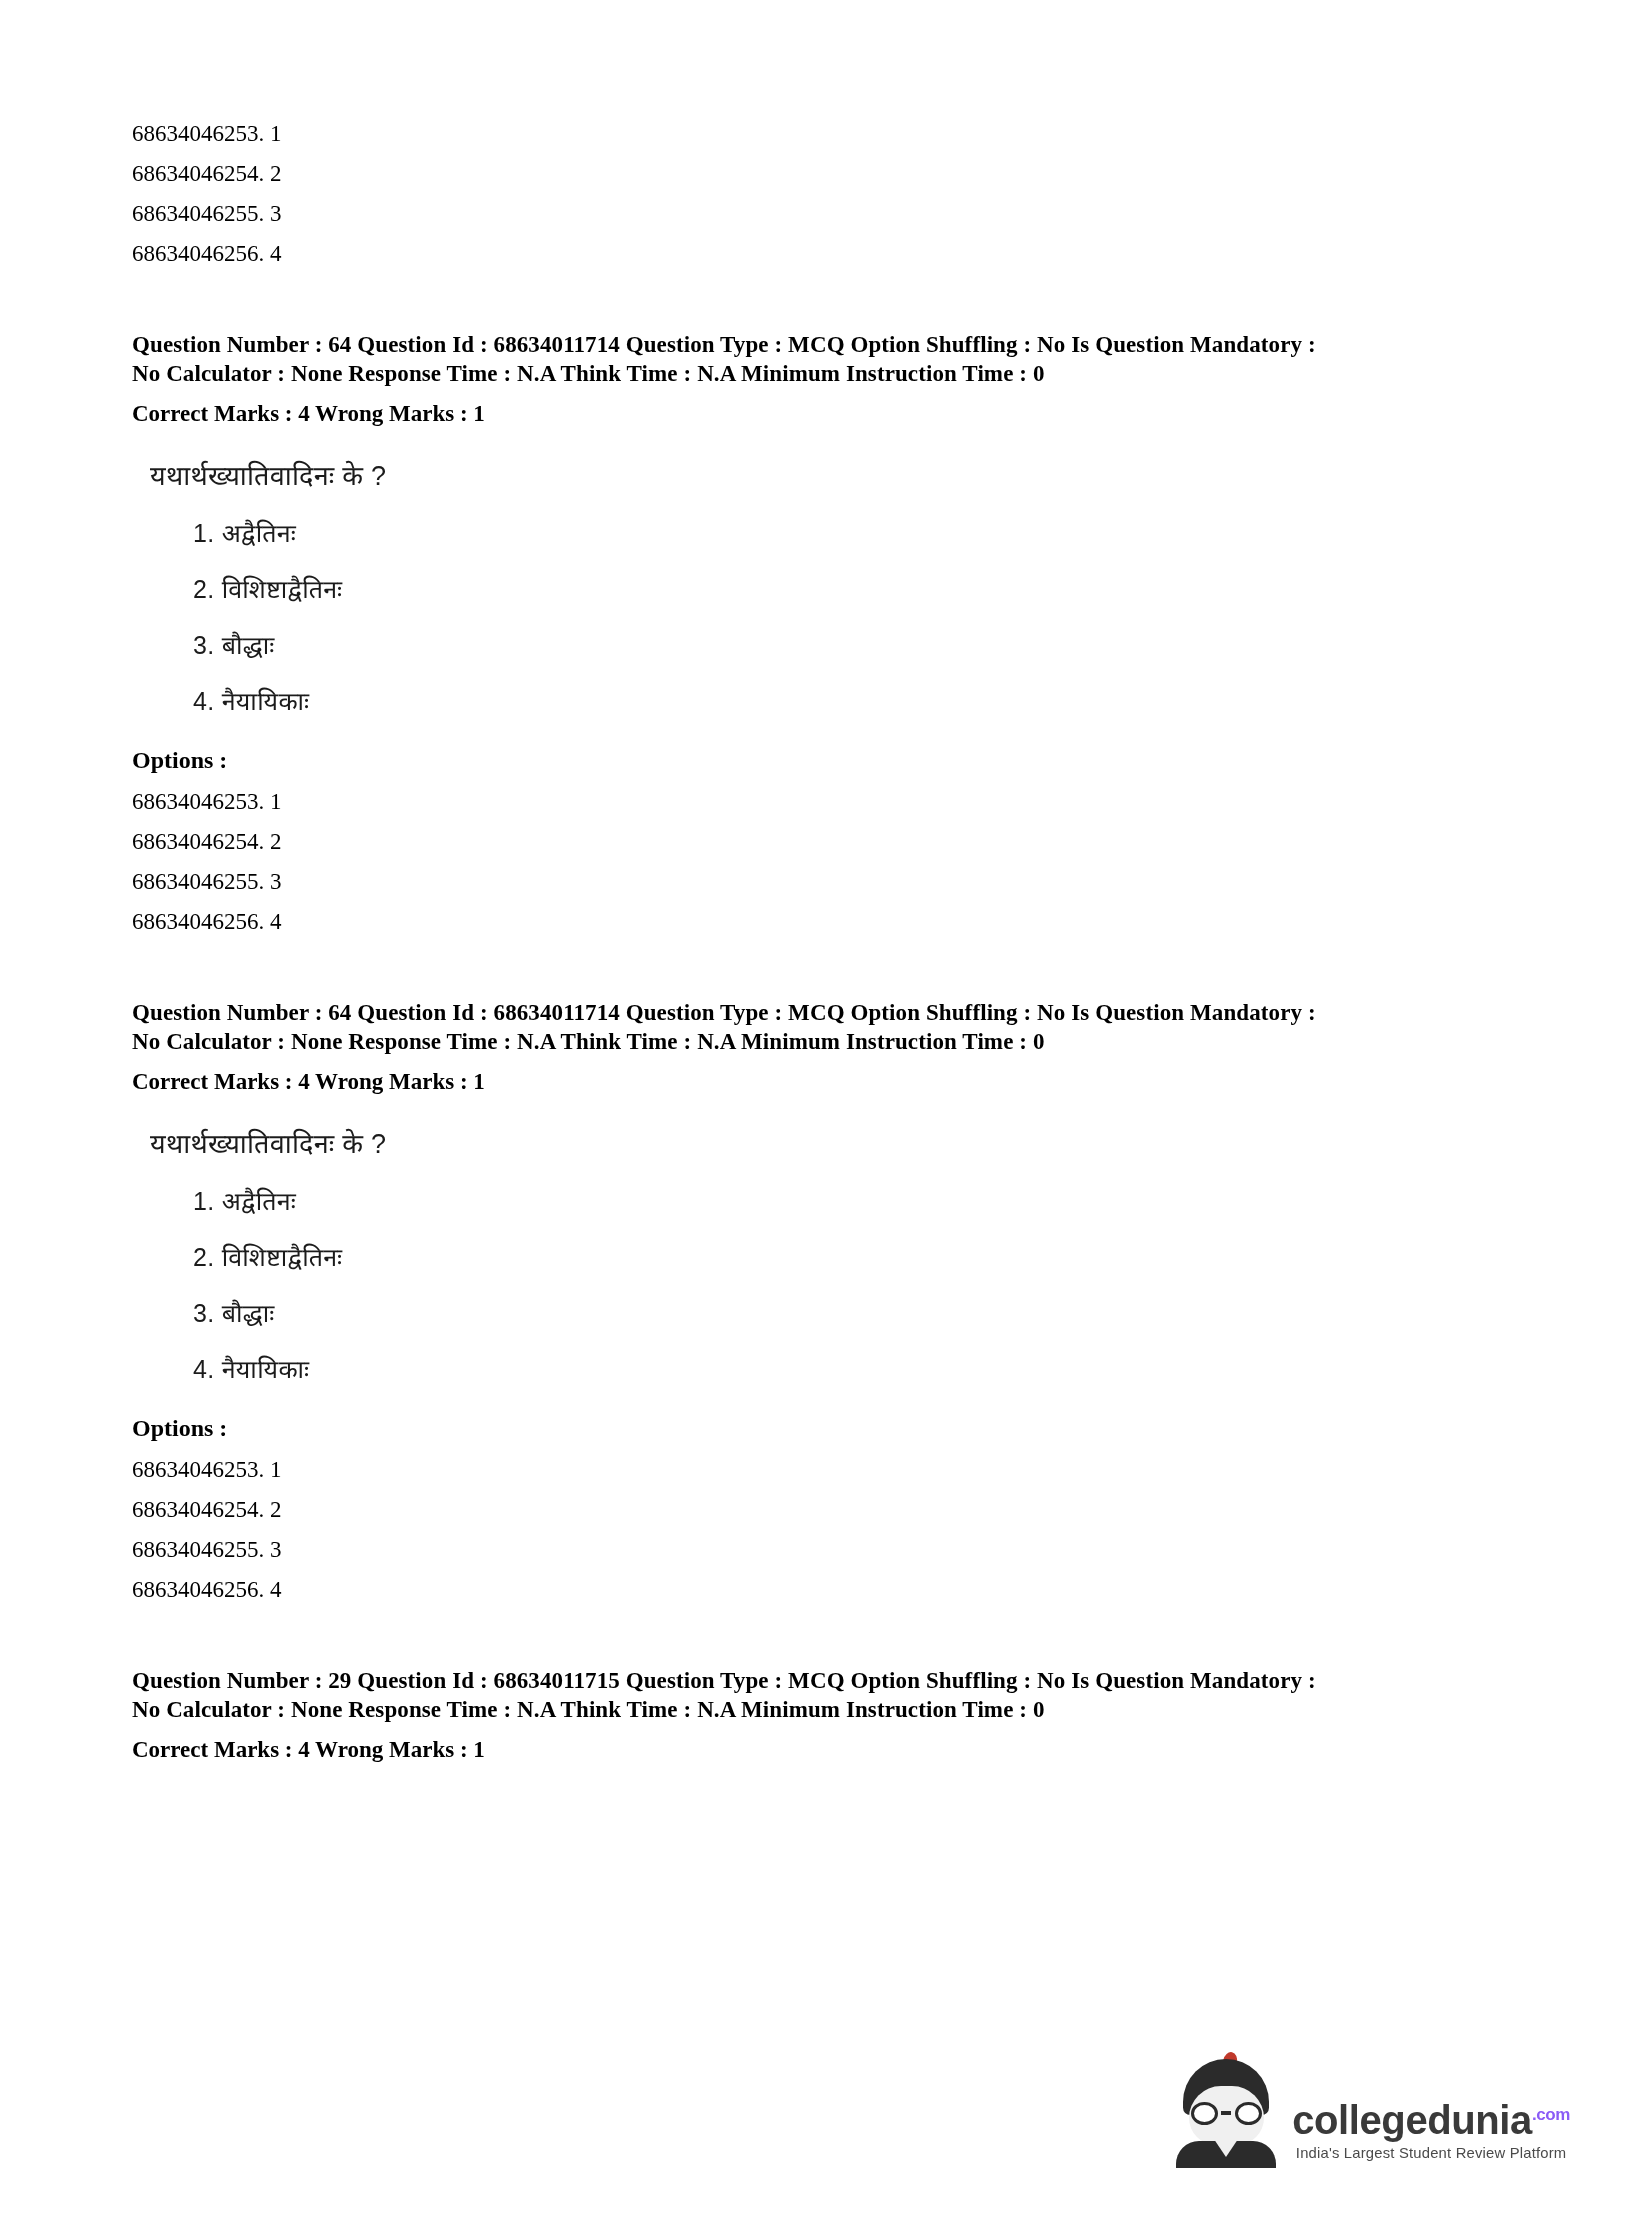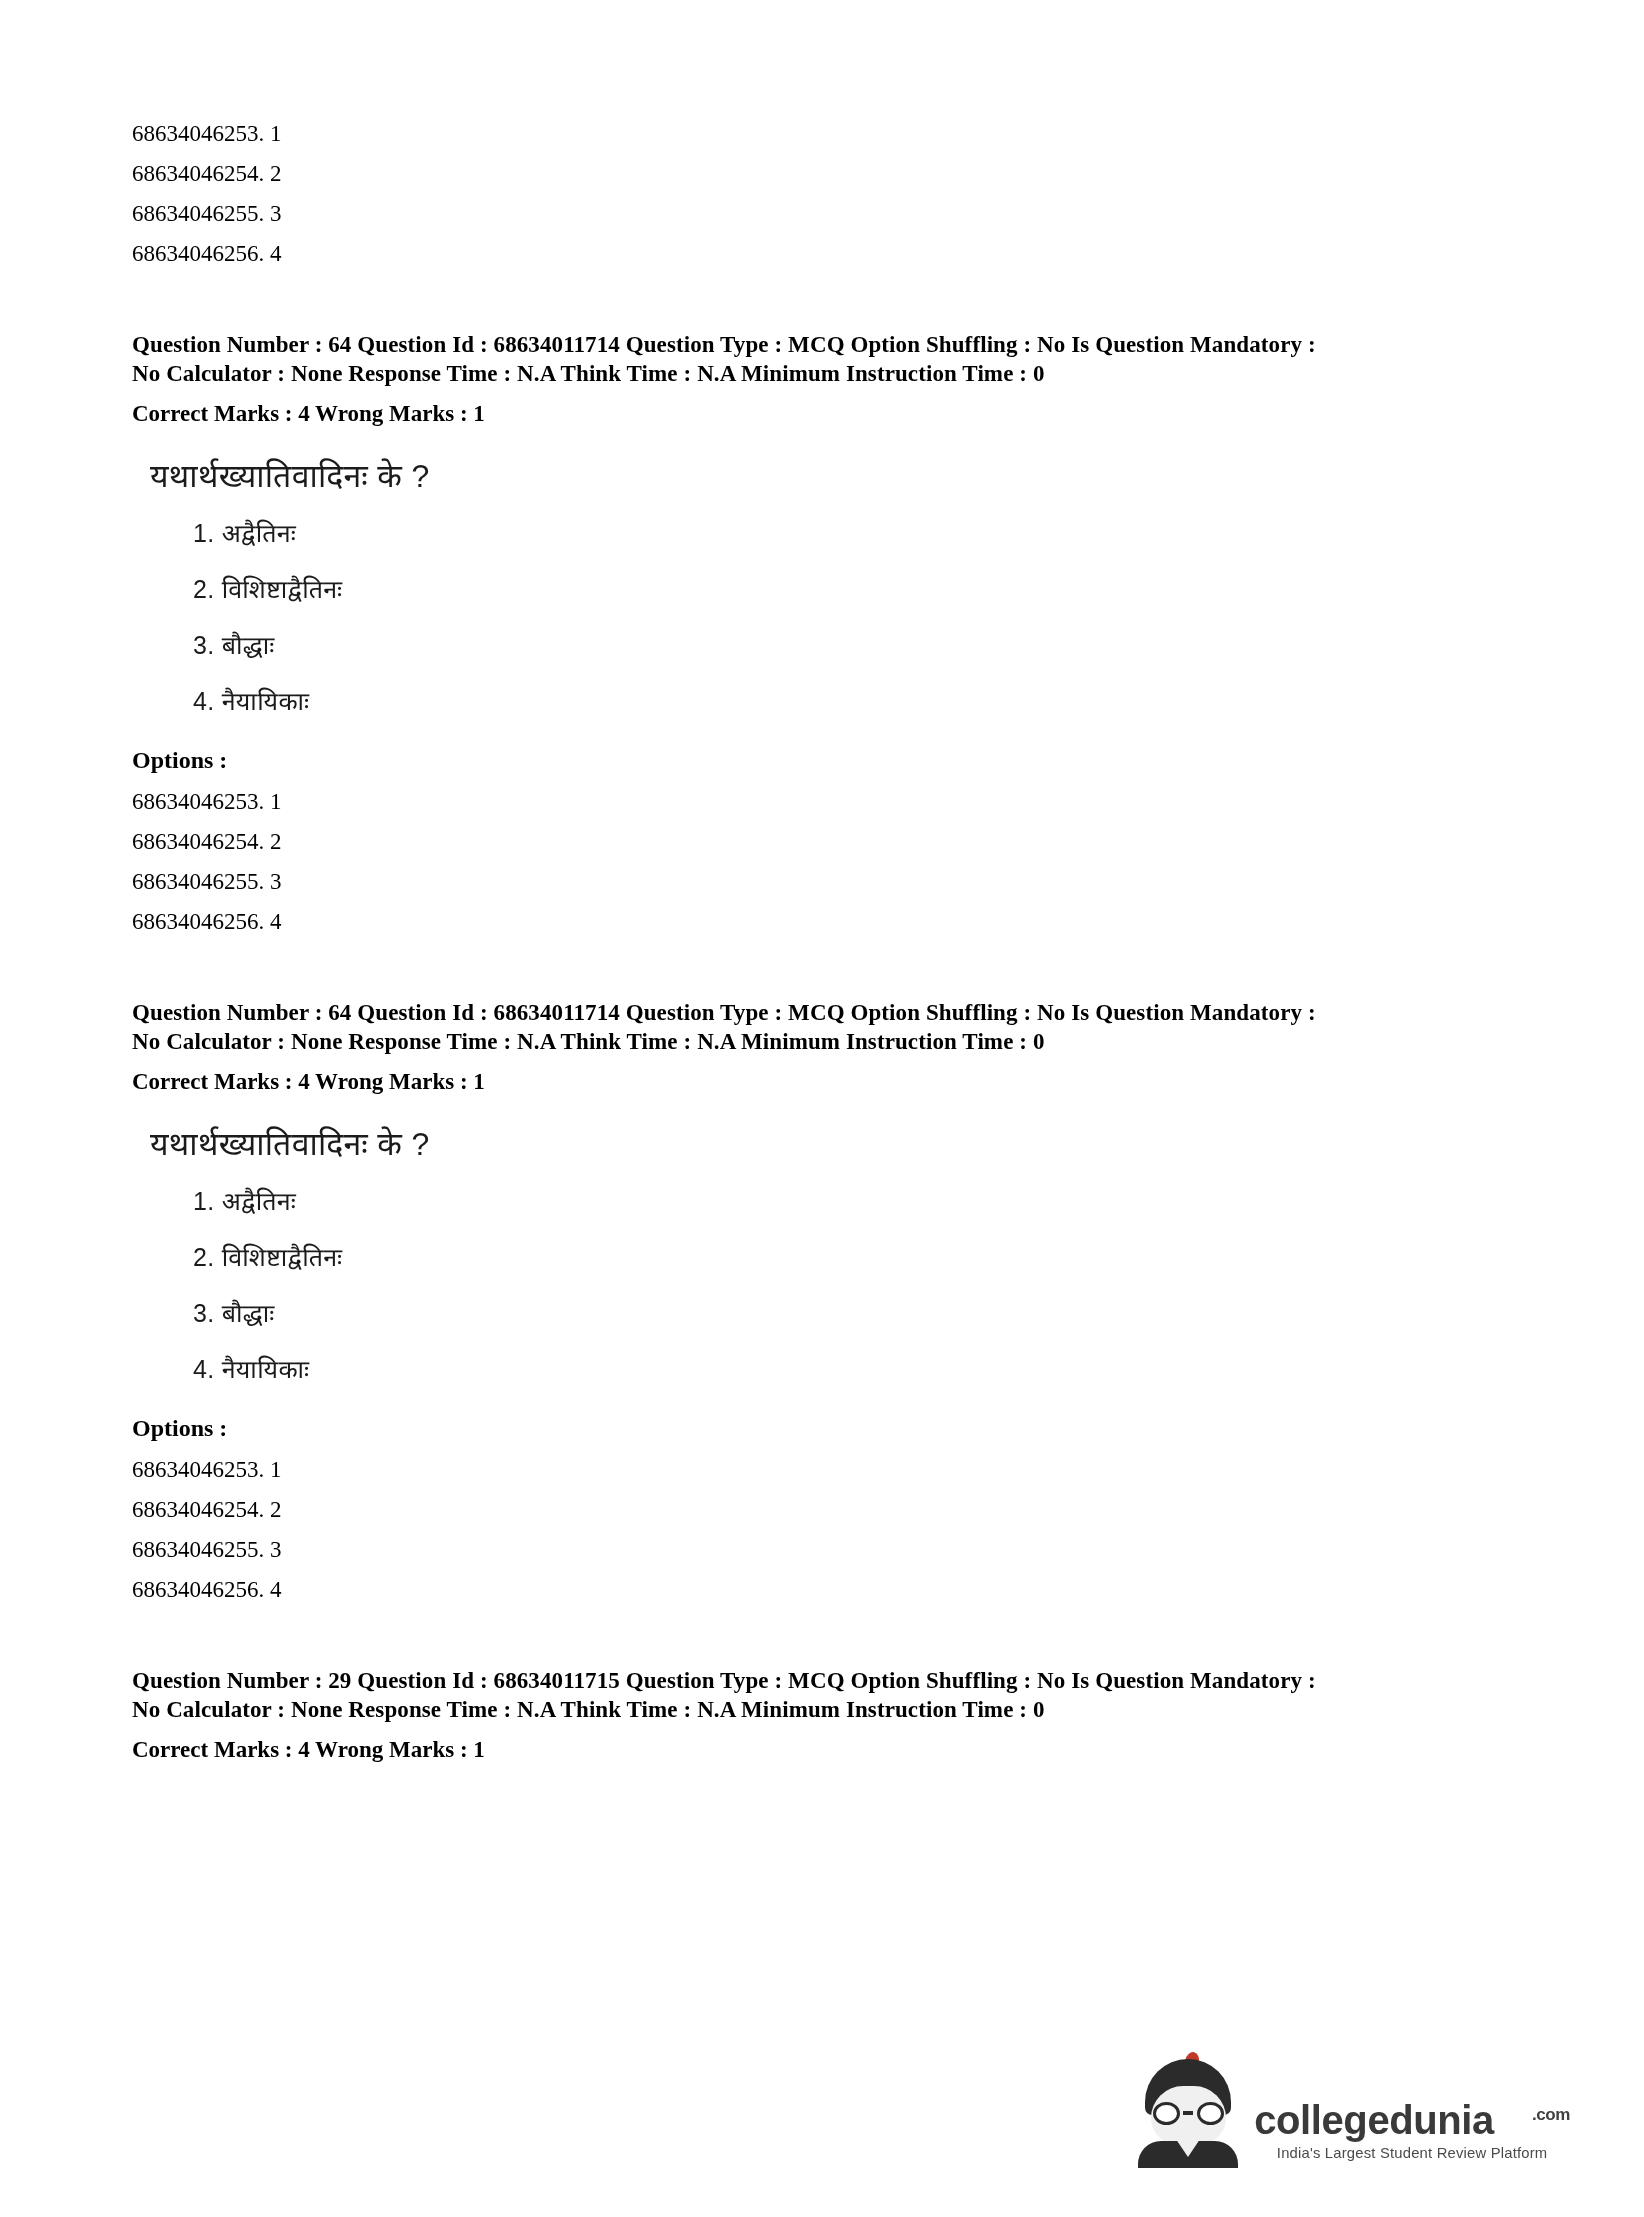--- a/index.html
+++ b/index.html
@@ -42,21 +42,21 @@
     line-height: 29px;
     margin-top: 10.7px;
   }
 
   .qimg {
     margin-top: 30px;
     margin-left: 18px;
     font-family: "Liberation Sans", sans-serif;
   }
   .qimg .qtext {
-    font-size: 32px;
+    font-size: 27px;
     line-height: 36px;
     color: #1b1b1b;
     letter-spacing: 0.3px;
   }
   .qimg .qopt {
     font-size: 25px;
     line-height: 34px;
     color: #1b1b1b;
     margin-left: 43px;
     margin-top: 22px;
@@ -148,24 +148,23 @@
   .wm-name {
     font-family: "Liberation Sans", sans-serif;
     font-size: 40px;
     font-weight: bold;
     color: #3a3a3a;
     letter-spacing: -0.4px;
     line-height: 41px;
   }
   .wm-name .dot-com {
     font-size: 17px;
-    color: #404040;
+    color: #8b5cf6;
     font-weight: bold;
     vertical-align: super;
-    margin-left: 38px;
   }
   .wm-tag {
     font-family: "Liberation Sans", sans-serif;
     font-size: 14.8px;
     color: #4a4a4a;
     letter-spacing: 0.2px;
     margin-top: 3.6px;
     text-align: center;
   }
 </style>

